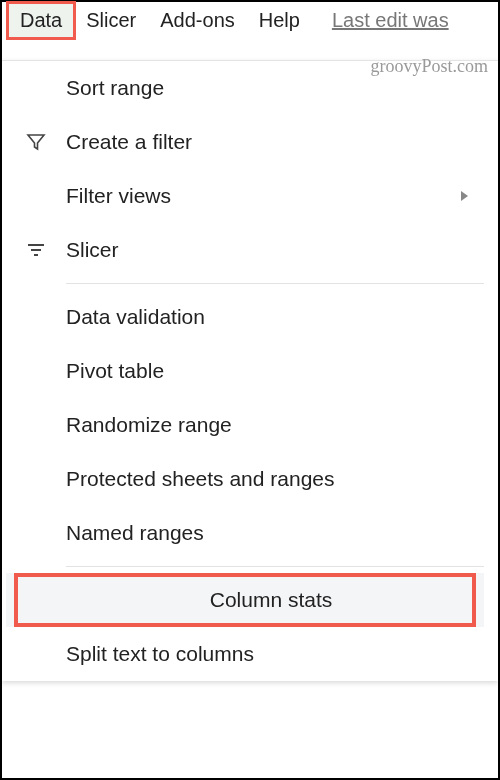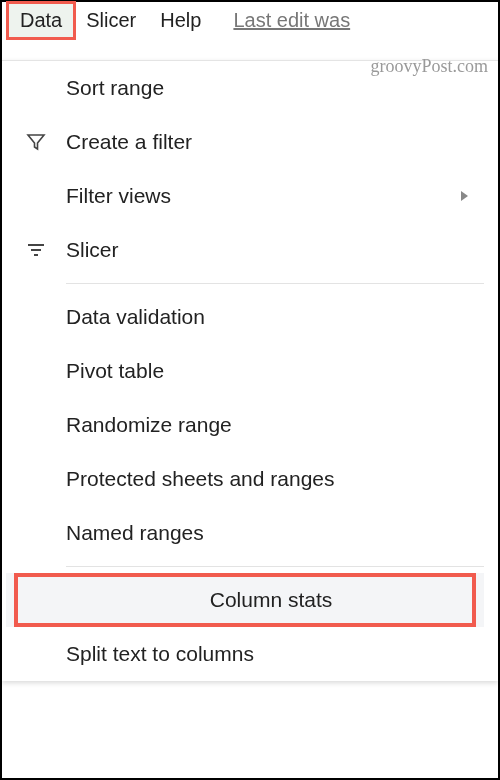--- a/index.html
+++ b/index.html
@@ -122,20 +122,23 @@
 <div class="outer-frame">
 
   <div class="menubar">
     <div class="menu-item active highlight-red">
       <span>Data</span>
     </div>
     <div class="menu-item">
       <span>Slicer</span>
     </div>
     <div class="menu-item">
+      <span>Add-ons</span>
+    </div>
+    <div class="menu-item">
       <span>Help</span>
     </div>
     <div class="last-edit">
       <span>Last edit was</span>
     </div>
   </div>
 
   <div class="watermark">groovyPost.com</div>
 
   <div class="dropdown">

